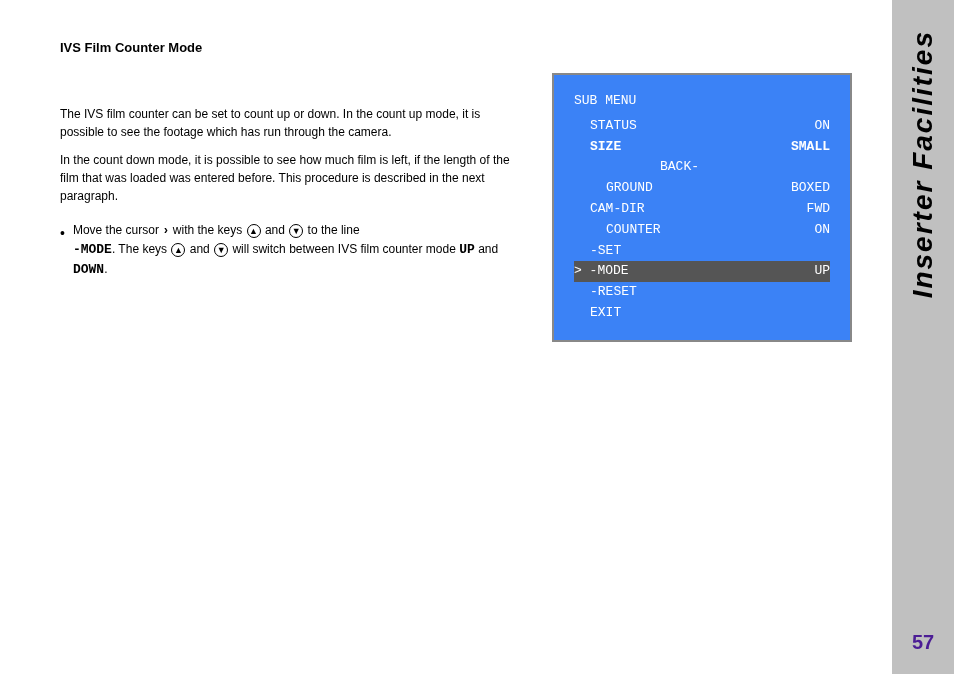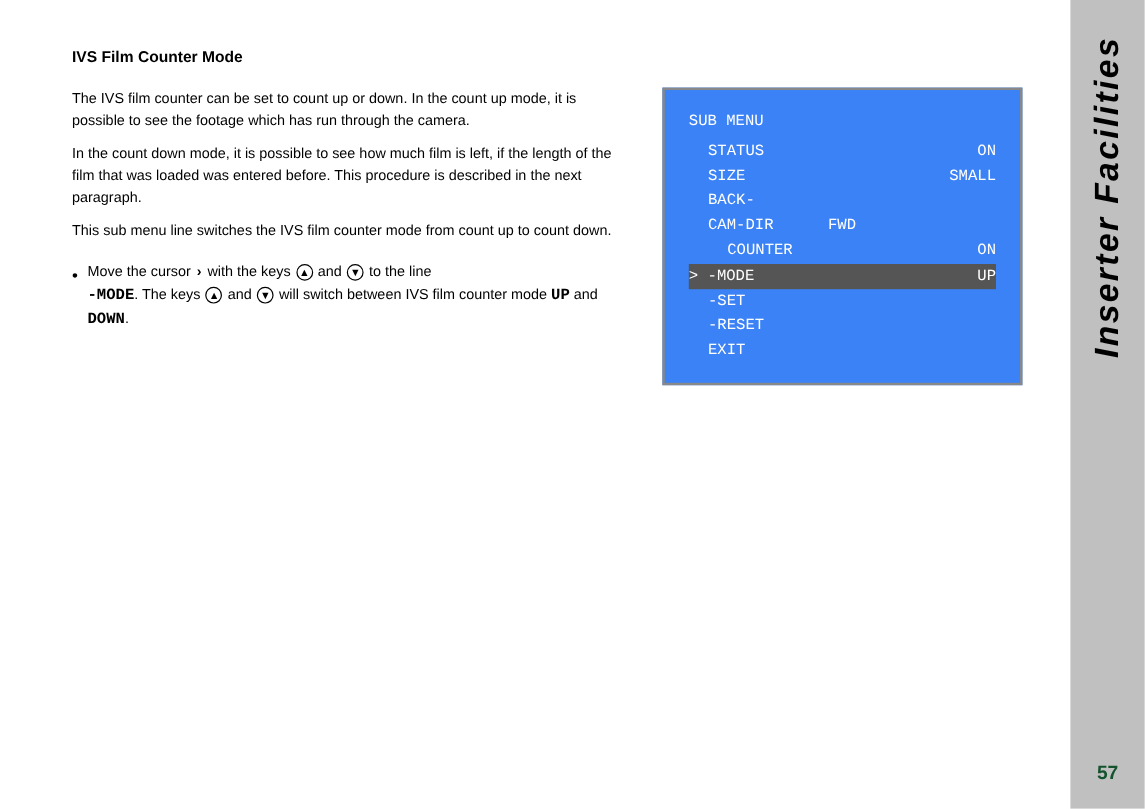--- a/index.html
+++ b/index.html
@@ -37,23 +37,23 @@
       font-size: 28px;
       font-weight: 900;
       font-style: italic;
       color: #000;
       letter-spacing: 2px;
       margin-top: 20px;
       font-family: Arial, Helvetica, sans-serif;
     }
 
     .sidebar-page-number {
-      font-size: 16px;
-      font-weight: bold;
-      color: #14532d;
+      font-size: 20px;
+      font-weight: bold;
+      color: #4c1d95;
       margin-bottom: 10px;
     }
 
     .section-title {
       font-size: 13px;
       font-weight: bold;
       color: #000;
       margin-bottom: 18px;
     }
 
@@ -65,20 +65,21 @@
     }
 
     .content-layout {
       display: flex;
       gap: 30px;
       align-items: flex-start;
     }
 
     .text-column {
       flex: 1;
+      margin-top: 32px;
     }
 
     .screen-box {
       width: 300px;
       min-width: 300px;
       border: 2px solid #888;
       background: #3b82f6;
       padding: 16px 20px;
       font-family: 'Courier New', monospace;
       font-size: 13px;
@@ -139,21 +140,20 @@
 </head>
 <body>
 
 <div class="main-content">
   <div class="section-title">IVS Film Counter Mode</div>
 
   <div class="content-layout">
     <div class="text-column">
       <div class="body-text">The IVS film counter can be set to count up or down. In the count up mode, it is possible to see the footage which has run through the camera.</div>
       <div class="body-text">In the count down mode, it is possible to see how much film is left, if the length of the film that was loaded was entered before. This procedure is described in the next paragraph.</div>
-      <div class="body-text">This sub menu line switches the IVS film counter mode from count up to count down.</div>
 
       <div class="bullet-section">
         <div class="bullet-item">
           <span class="bullet-dot">•</span>
           <div class="bullet-text">
             <span>Move the cursor</span>
             <span class="cursor-symbol"> ›</span>
             with the keys
             <span class="circle-key">▲</span>
             <span> and </span>
@@ -173,43 +173,47 @@
       </div>
     </div>
 
     <div class="screen-box">
       <div class="screen-title">SUB MENU</div>
       <div id="screen-rows">
           <div style="padding-left: 16px; display: flex; justify-content: space-between;">
             <span style="min-width: 100px;">STATUS</span>
             <span>ON</span>
           </div>
-          <div style="padding-left: 16px; display: flex; justify-content: space-between;">
+          <div style="padding-left: 16px; display: flex; justify-content: space-between; font-weight: bold;">
             <span style="min-width: 100px;">SIZE</span>
             <span>SMALL</span>
           </div>
-          <div style="padding-left: 16px; display: flex; justify-content: flex-start;">
+          <div style="padding-left: 16px; display: flex; justify-content: center;">
             <span style="min-width: 100px;">BACK-</span>
             <span></span>
           </div>
-          <div style="padding-left: 16px; display: flex; justify-content: flex-start;">
+          <div style="padding-left: 32px; display: flex; justify-content: space-between;">
+            <span style="min-width: 100px;">GROUND</span>
+            <span>BOXED</span>
+          </div>
+          <div style="padding-left: 16px; display: flex; justify-content: space-between;">
             <span style="min-width: 100px;">CAM-DIR</span>
             <span>FWD</span>
           </div>
           <div style="padding-left: 32px; display: flex; justify-content: space-between;">
             <span style="min-width: 100px;">COUNTER</span>
             <span>ON</span>
           </div>
+          <div style="padding-left: 16px; display: flex; justify-content: space-between;">
+            <span style="min-width: 100px;">-SET</span>
+            <span></span>
+          </div>
           <div style="background: rgb(85, 85, 85); padding-left: 0px; display: flex; justify-content: space-between;">
             <span style="min-width: 100px;">&gt; -MODE</span>
             <span>UP</span>
-          </div>
-          <div style="padding-left: 16px; display: flex; justify-content: space-between;">
-            <span style="min-width: 100px;">-SET</span>
-            <span></span>
           </div>
           <div style="padding-left: 16px; display: flex; justify-content: space-between;">
             <span style="min-width: 100px;">-RESET</span>
             <span></span>
           </div>
           <div style="padding-left: 16px; display: flex; justify-content: space-between;">
             <span style="min-width: 100px;">EXIT</span>
             <span></span>
           </div>
         </div>

